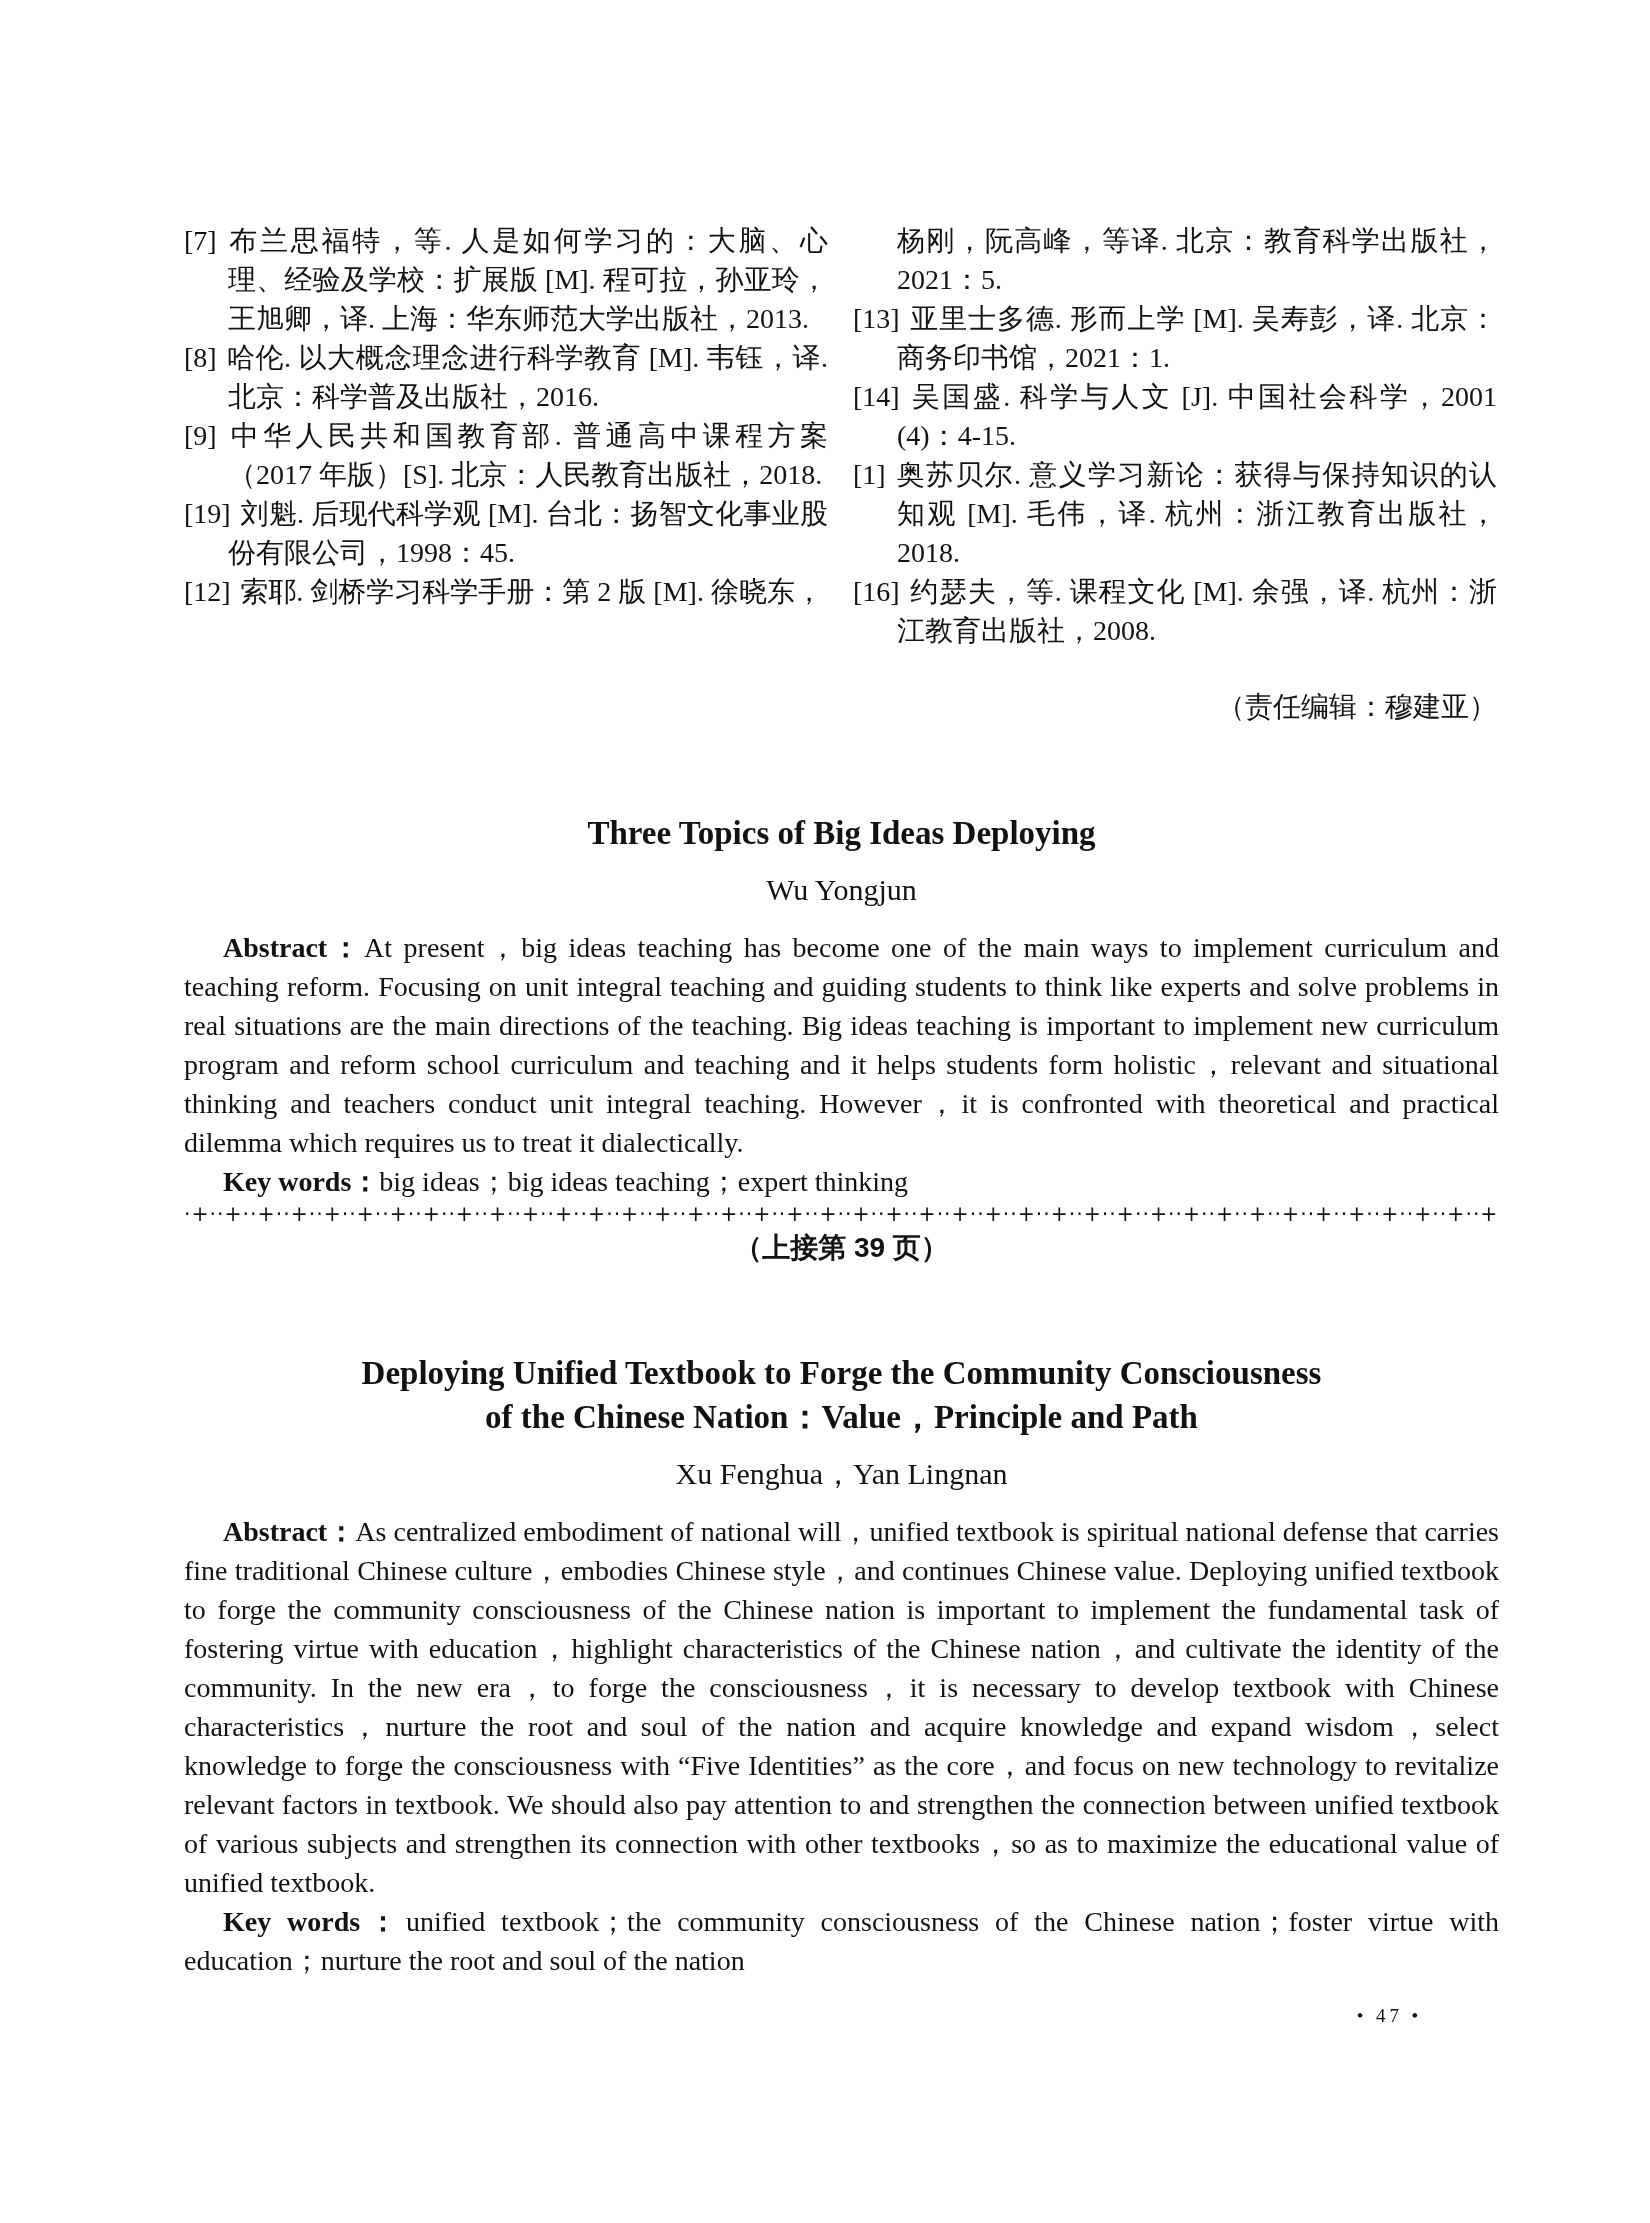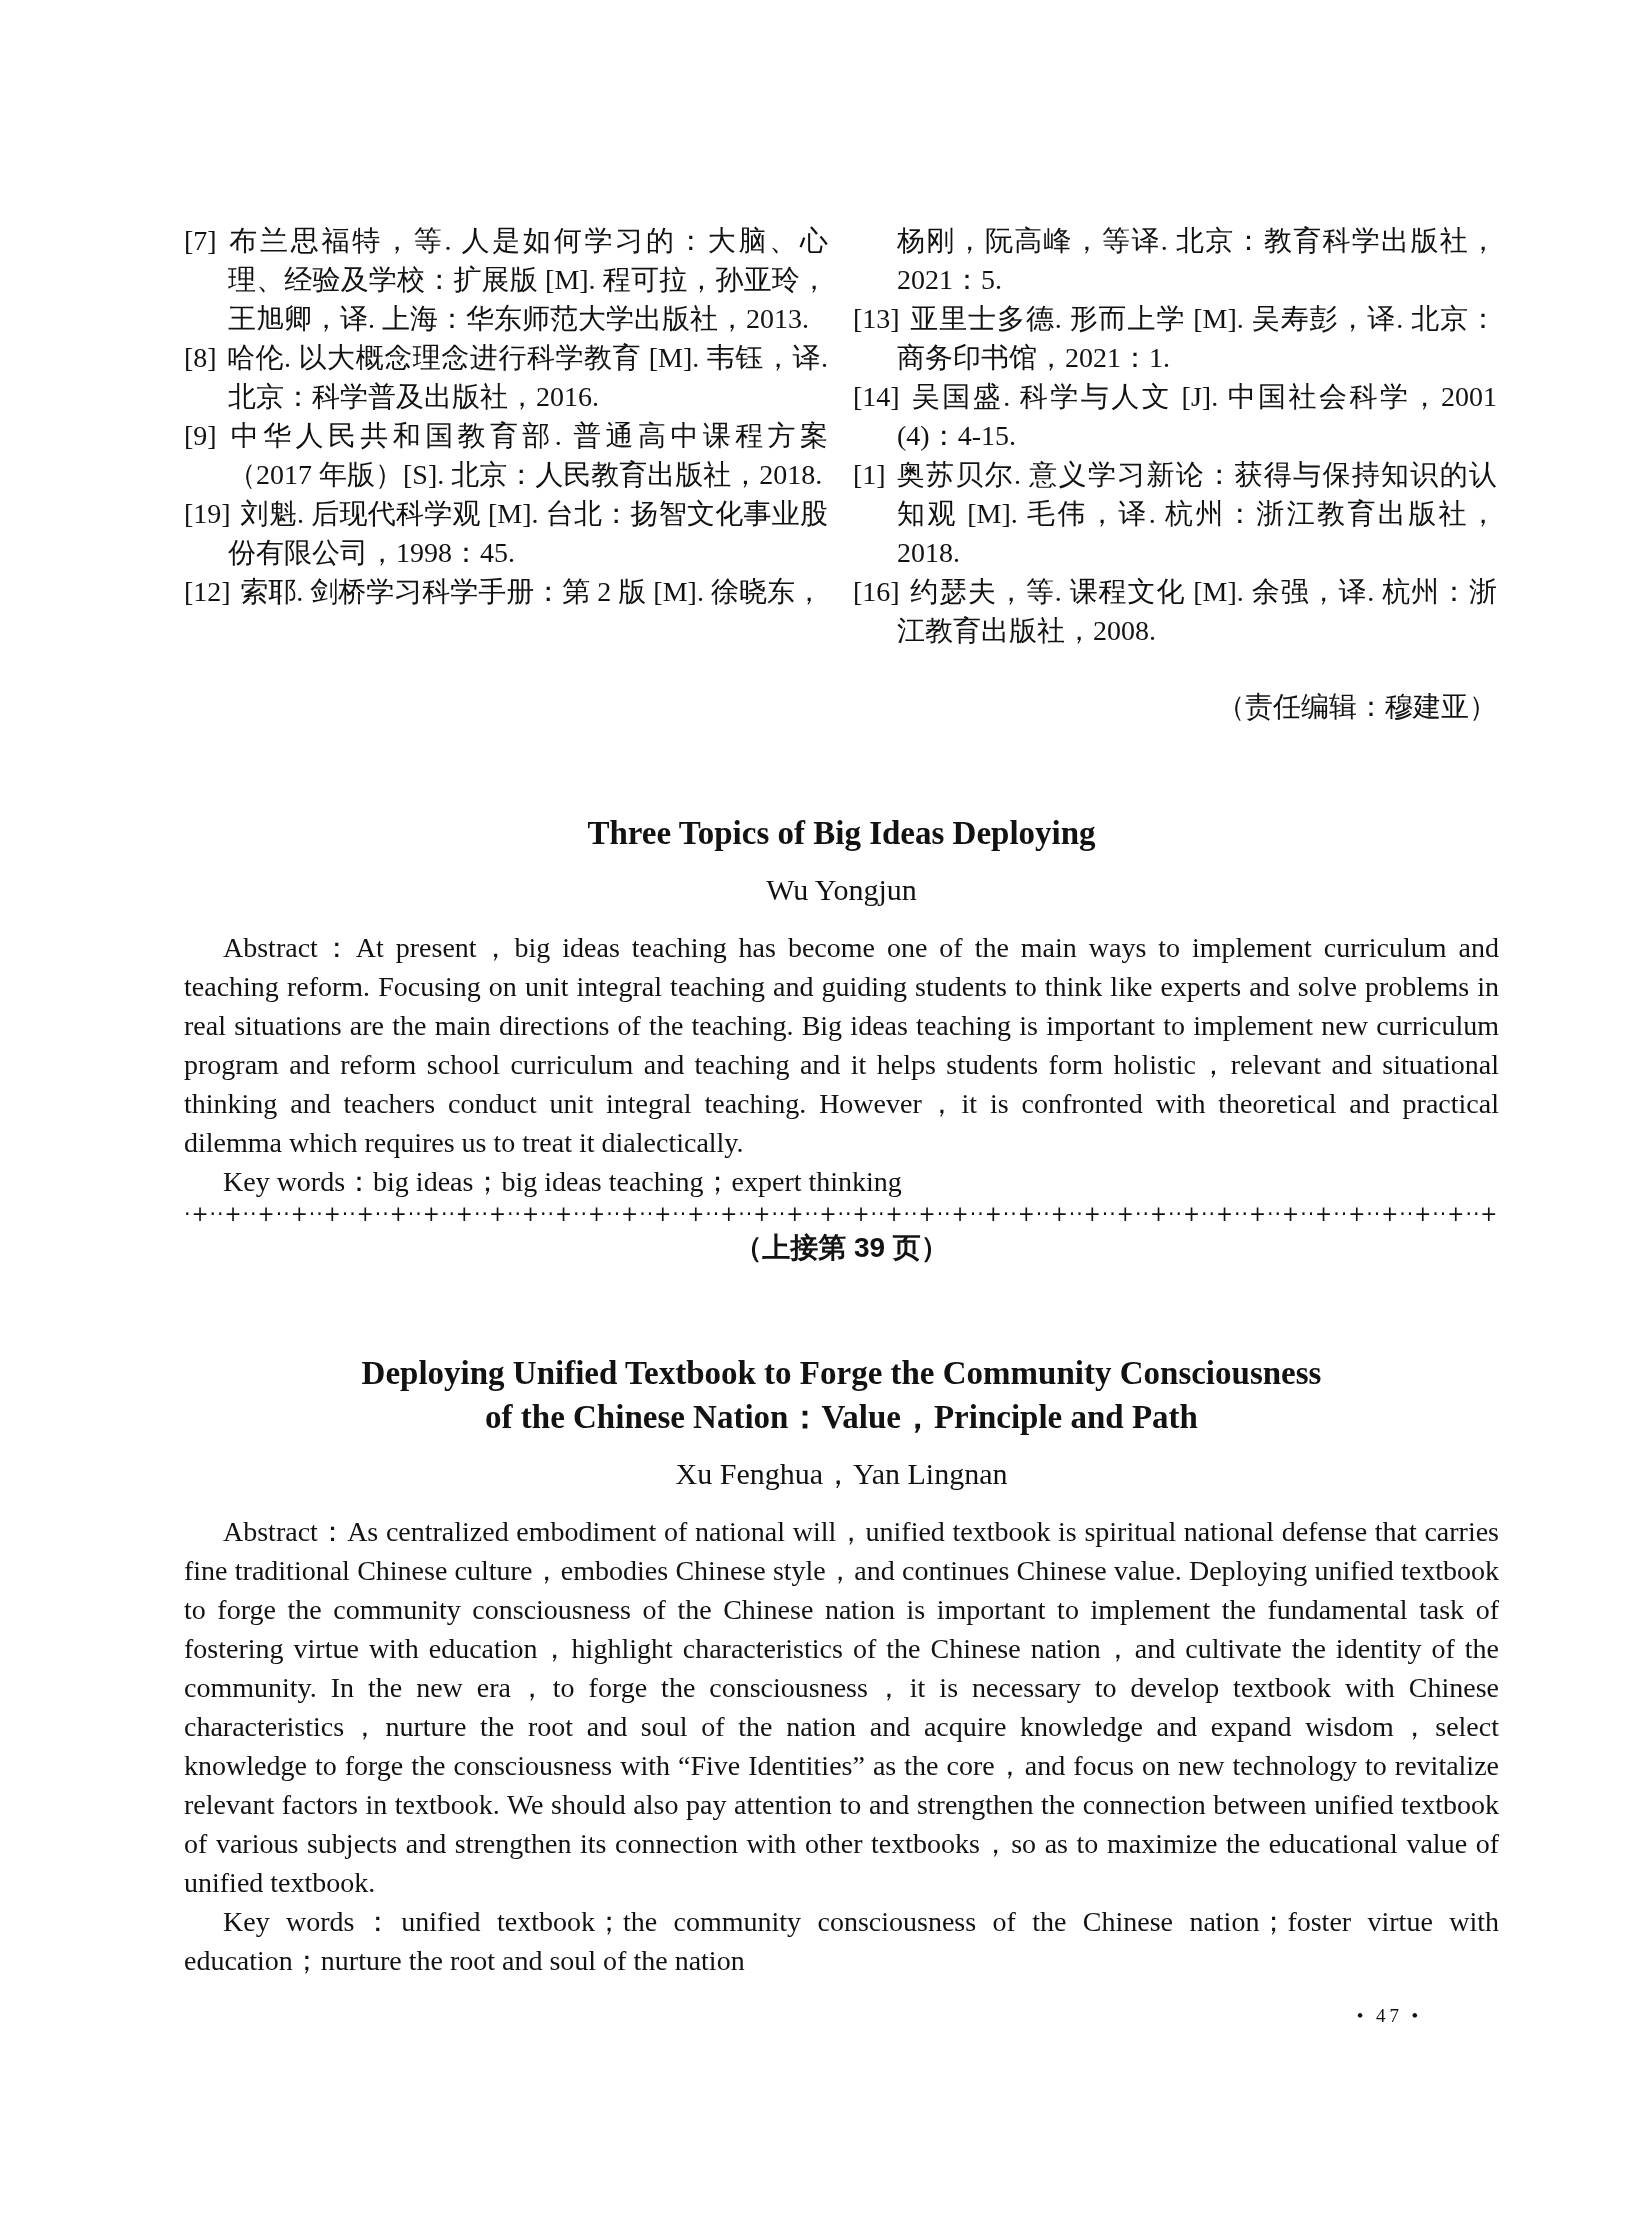--- a/index.html
+++ b/index.html
@@ -64,21 +64,21 @@
     text-align: center;
   }
   .abstract, .keywords {
     margin: 0;
     font-size: 28px;
     line-height: 39px;
     text-align: justify;
     text-indent: 39px;
   }
   .abstract { margin-top: 17.5px; }
-  .lbl { font-weight: normal; }
+  .lbl { font-weight: bold; }
   
   .divider {
     height: 27px;
     line-height: 27px;
     font-size: 20.4px;
     letter-spacing: 1px;
     white-space: nowrap;
     overflow: hidden;
     font-family: "DejaVu Sans", sans-serif;
   }

